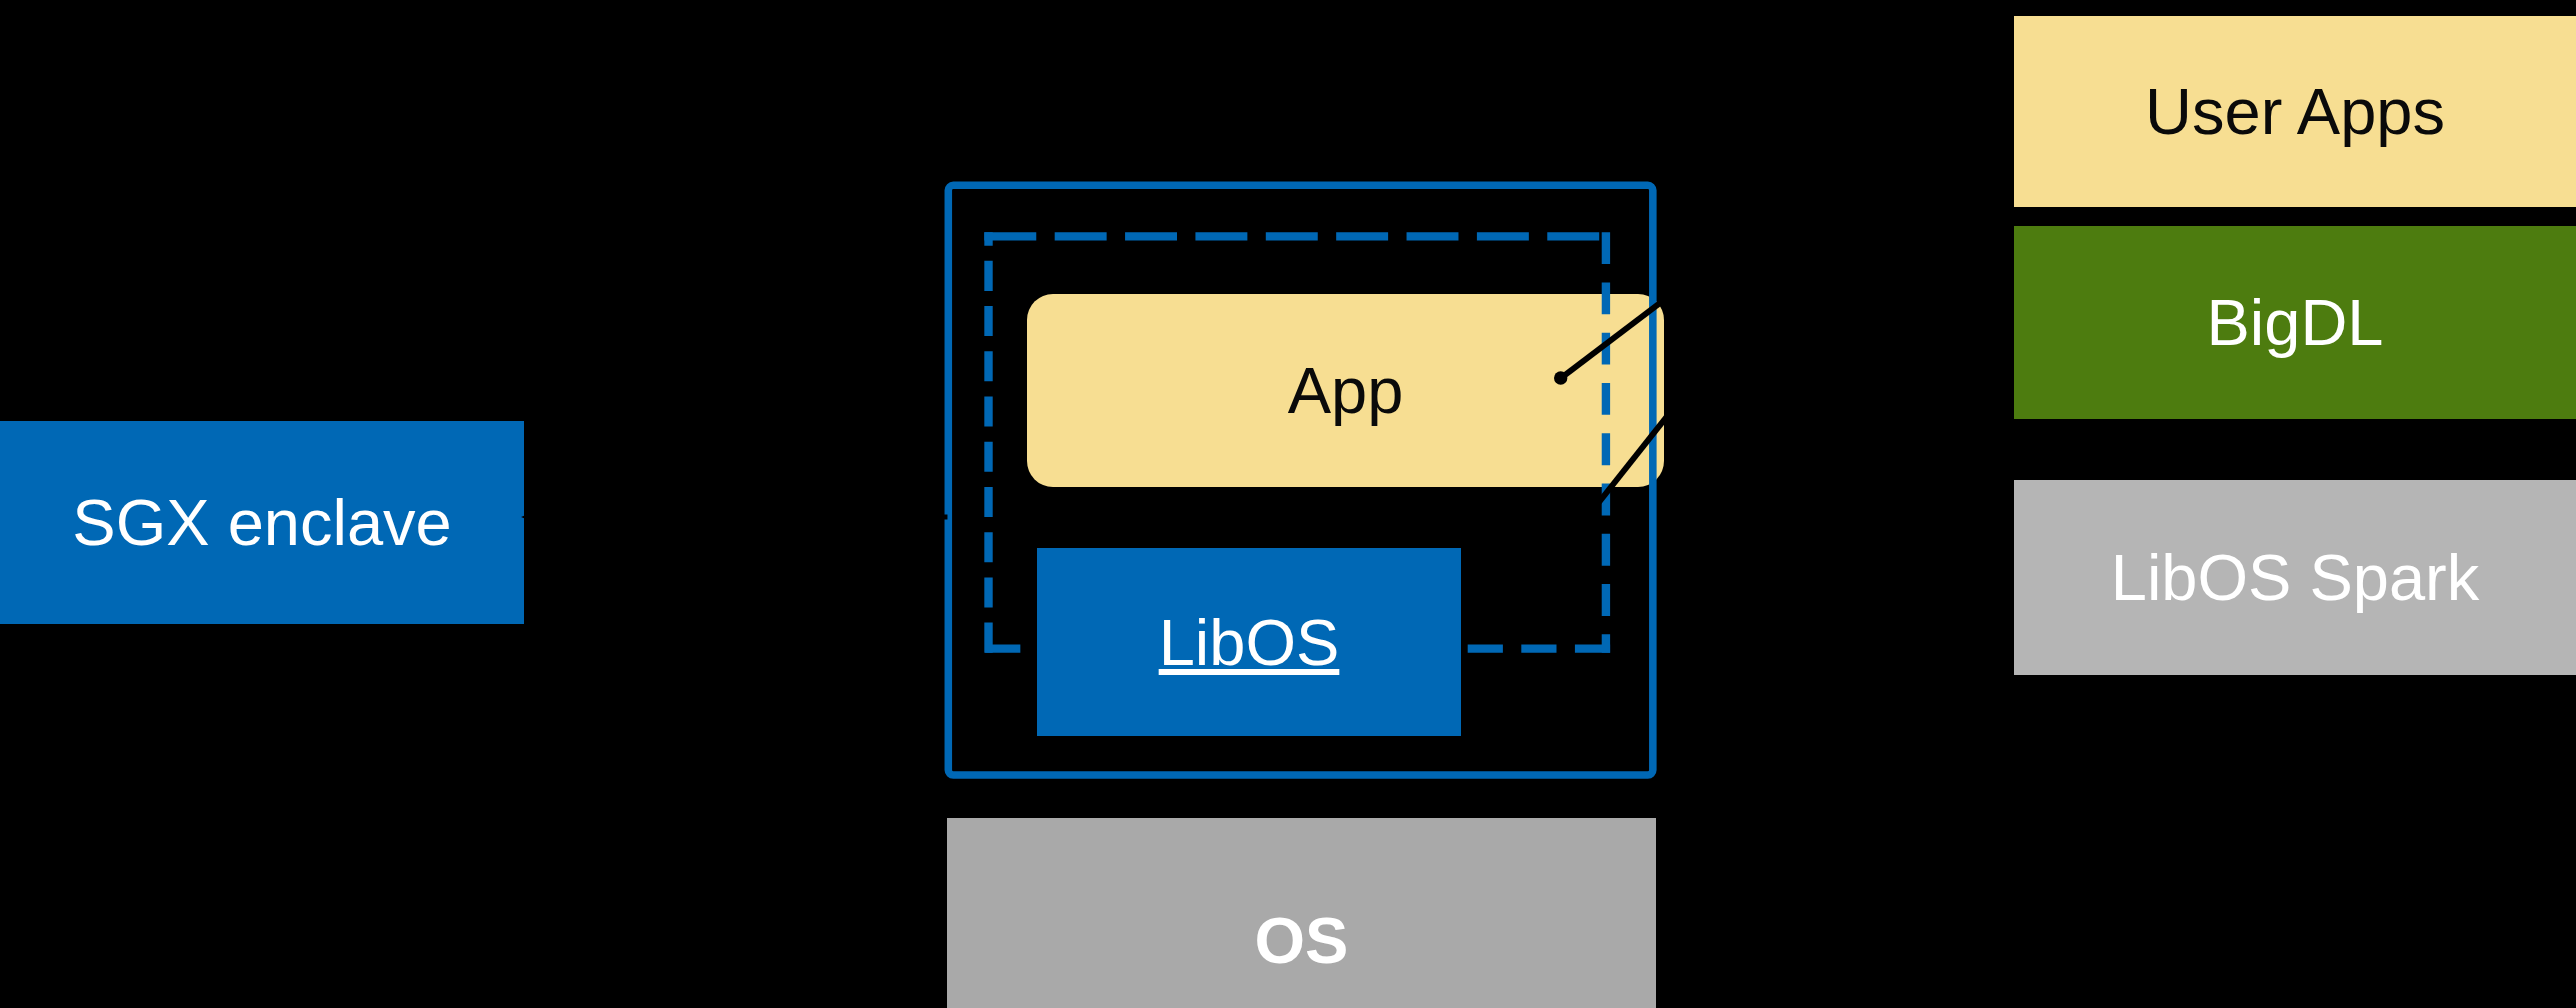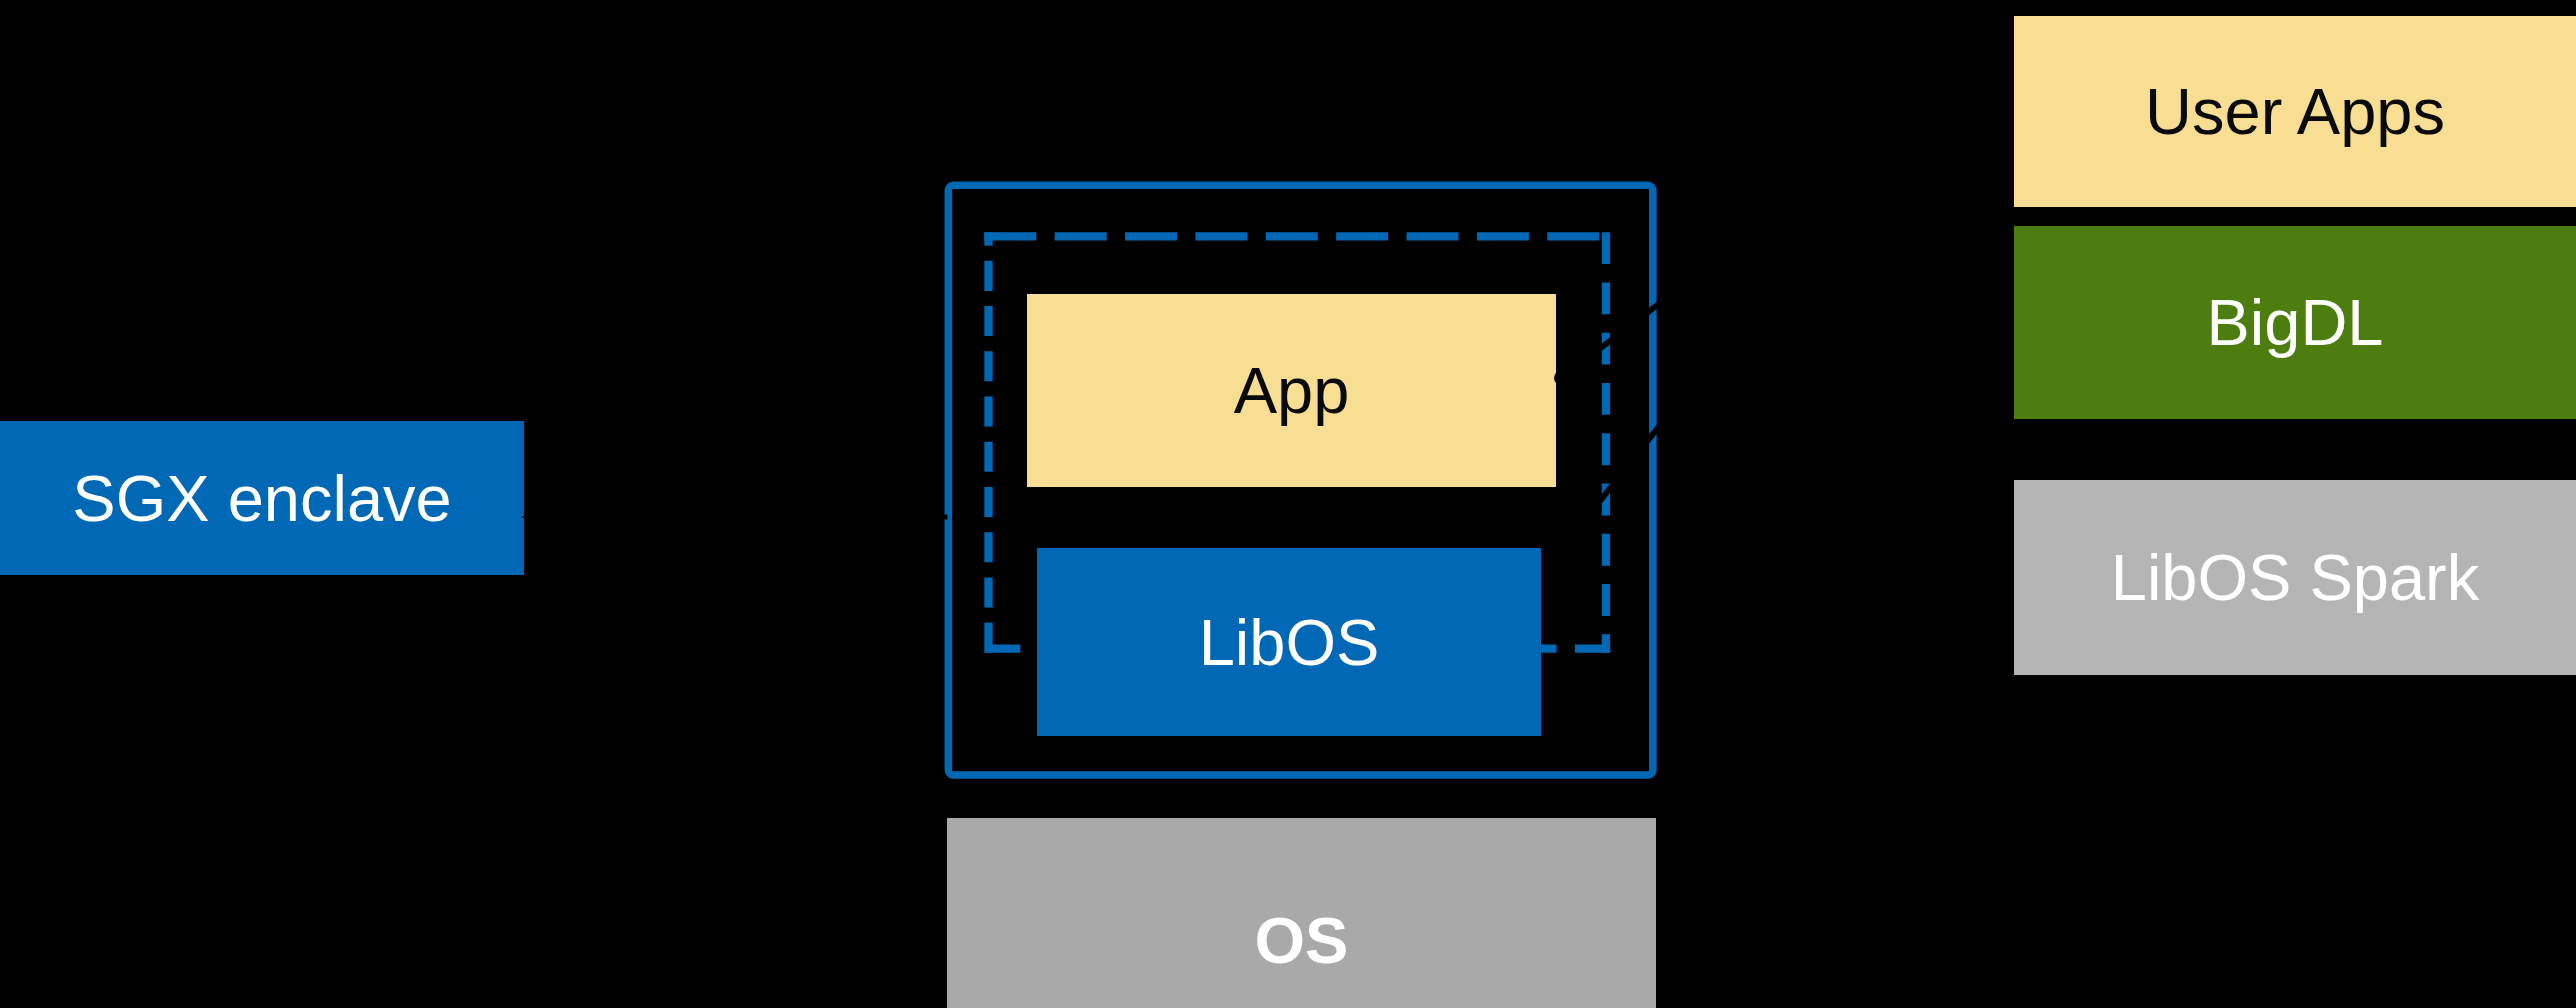--- a/index.html
+++ b/index.html
@@ -21,23 +21,23 @@
     align-items: center;
     justify-content: center;
     font-size: 65px;
     line-height: 1;
     white-space: nowrap;
   }
   .intel-blue  { background: #0068B5; color: #FFFFFF; }
   .soft-yellow { background: #F7DE92; color: #0A0A0A; }
   .bright-blue { background: #4d7c0f; color: #FFFFFF; }
 
-  .sgx-box   { left: 0px;    top: 421px; width: 524px; height: 154px; z-index: 1; }
-  .app-box   { left: 1027px; top: 294px; width: 529px; height: 193px; z-index: 1; }
-  .libos-box { left: 1037px; top: 548px; width: 504px; height: 188px; z-index: 3; }
+  .sgx-box   { left: 0px;    top: 421px; width: 524px; height: 203px; z-index: 1; }
+  .app-box   { left: 1027px; top: 294px; width: 637px; height: 193px; z-index: 1; border-radius: 26px; }
+  .libos-box { left: 1037px; top: 548px; width: 424px; height: 188px; z-index: 3; text-decoration: underline; }
   .os-box    { left: 947px; top: 818px; width: 709px; height: 244px;
                background: #A9A9A9; color: #FFFFFF; font-weight: bold; z-index: 1; }
 
   .stack-user-apps { left: 2014px; top: 16px;   width: 562px; height: 191px; }
   .stack-bigdl     { left: 2014px; top: 226px; width: 562px; height: 193px; }
   .stack-spark     { left: 2014px; top: 480px; width: 562px; height: 195px;
                      background: #B5B5B5; color: #FFFFFF; }
 
   .overlay {
     position: absolute;

